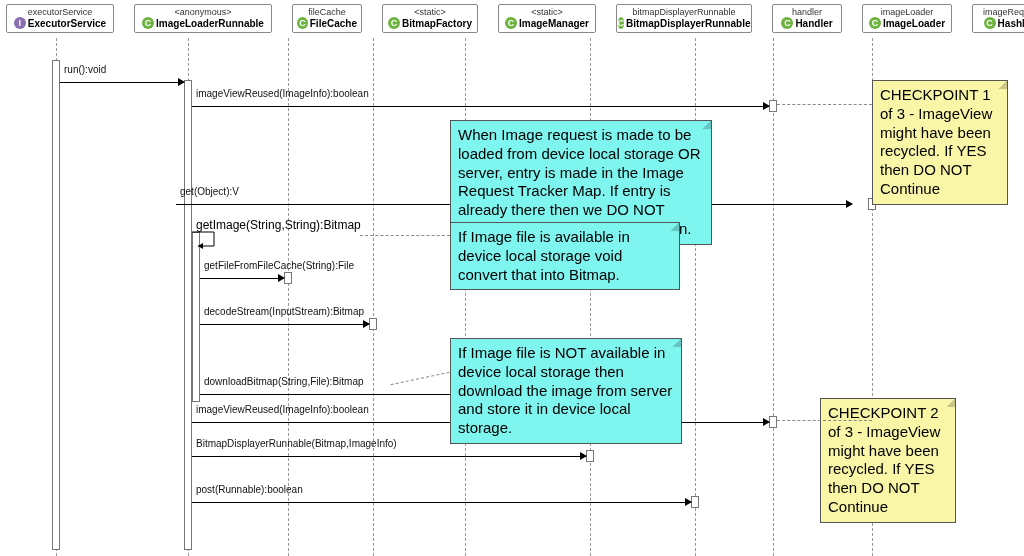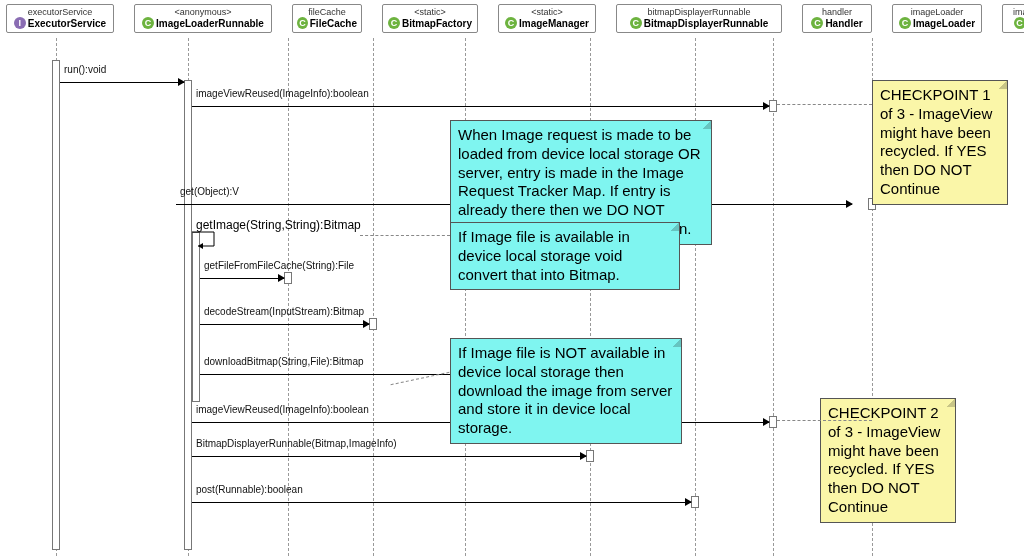--- a/index.html
+++ b/index.html
@@ -149,21 +149,21 @@
         <span>BitmapFactory</span>
       </span>
   </div>
   <div class="participant" style="width:98px">
     <span class="stereo">&lt;static&gt;</span>
     <span class="pname">
         <span class="cicon">C</span>
         <span>ImageManager</span>
       </span>
   </div>
-  <div class="participant" style="width:166px">
+  <div class="participant" style="width:136px">
     <span class="stereo">bitmapDisplayerRunnable</span>
     <span class="pname">
         <span class="cicon">C</span>
         <span>BitmapDisplayerRunnable</span>
       </span>
   </div>
   <div class="participant" style="width:60px">
     <span class="stereo">handler</span>
     <span class="pname">
         <span class="cicon">C</span>
@@ -235,21 +235,21 @@
 <div class="msg" style="left:200px; width:84px; top:272px">
   <span class="label">getFileFromFileCache(String):File</span>
   <div class="line"></div>
     <div class="arrow-r"></div>
 </div>
 <div class="msg" style="left:200px; width:169px; top:318px">
   <span class="label">decodeStream(InputStream):Bitmap</span>
   <div class="line"></div>
     <div class="arrow-r"></div>
 </div>
-<div class="msg" style="left:200px; width:261px; top:368px">
+<div class="msg" style="left:200px; width:261px; top:388px">
   <span class="label">downloadBitmap(String,File):Bitmap</span>
   <div class="line"></div>
     <div class="arrow-r"></div>
 </div>
 <div class="msg" style="left:192px; width:577px; top:416px">
   <span class="label">imageViewReused(ImageInfo):boolean</span>
   <div class="line"></div>
     <div class="arrow-r"></div>
 </div>
 <div class="msg" style="left:192px; width:394px; top:450px">

